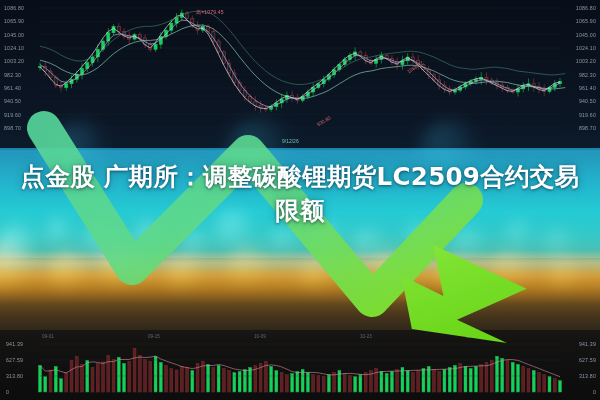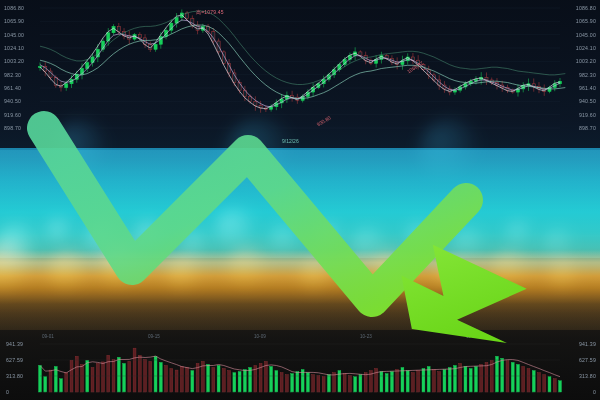--- a/index.html
+++ b/index.html
@@ -531,14 +531,15 @@
         </linearGradient>
       </defs>
 
       <path d="M 44,128 L 132,268 L 248,152 L 372,300 L 466,200" fill="none" stroke="url(#agrad)" stroke-width="34" stroke-linecap="round" stroke-linejoin="round"></path>
 
       <polygon points="436,266 534,300 468,338 520,356 424,352 408,300 452,316" fill="url(#headgrad)" transform="translate(-8,-18) rotate(6 470 310)"></polygon>
       <polygon points="418,254 540,292 444,344 478,352 400,352 392,288 436,300" fill="#7ddf2c" opacity=".0"></polygon>
     </svg>
   </div>
 
+  <div class="headline">点金股 广期所：调整碳酸锂期货LC2509合约交易限额</div>
 
 </div>
 
 </body></html>

